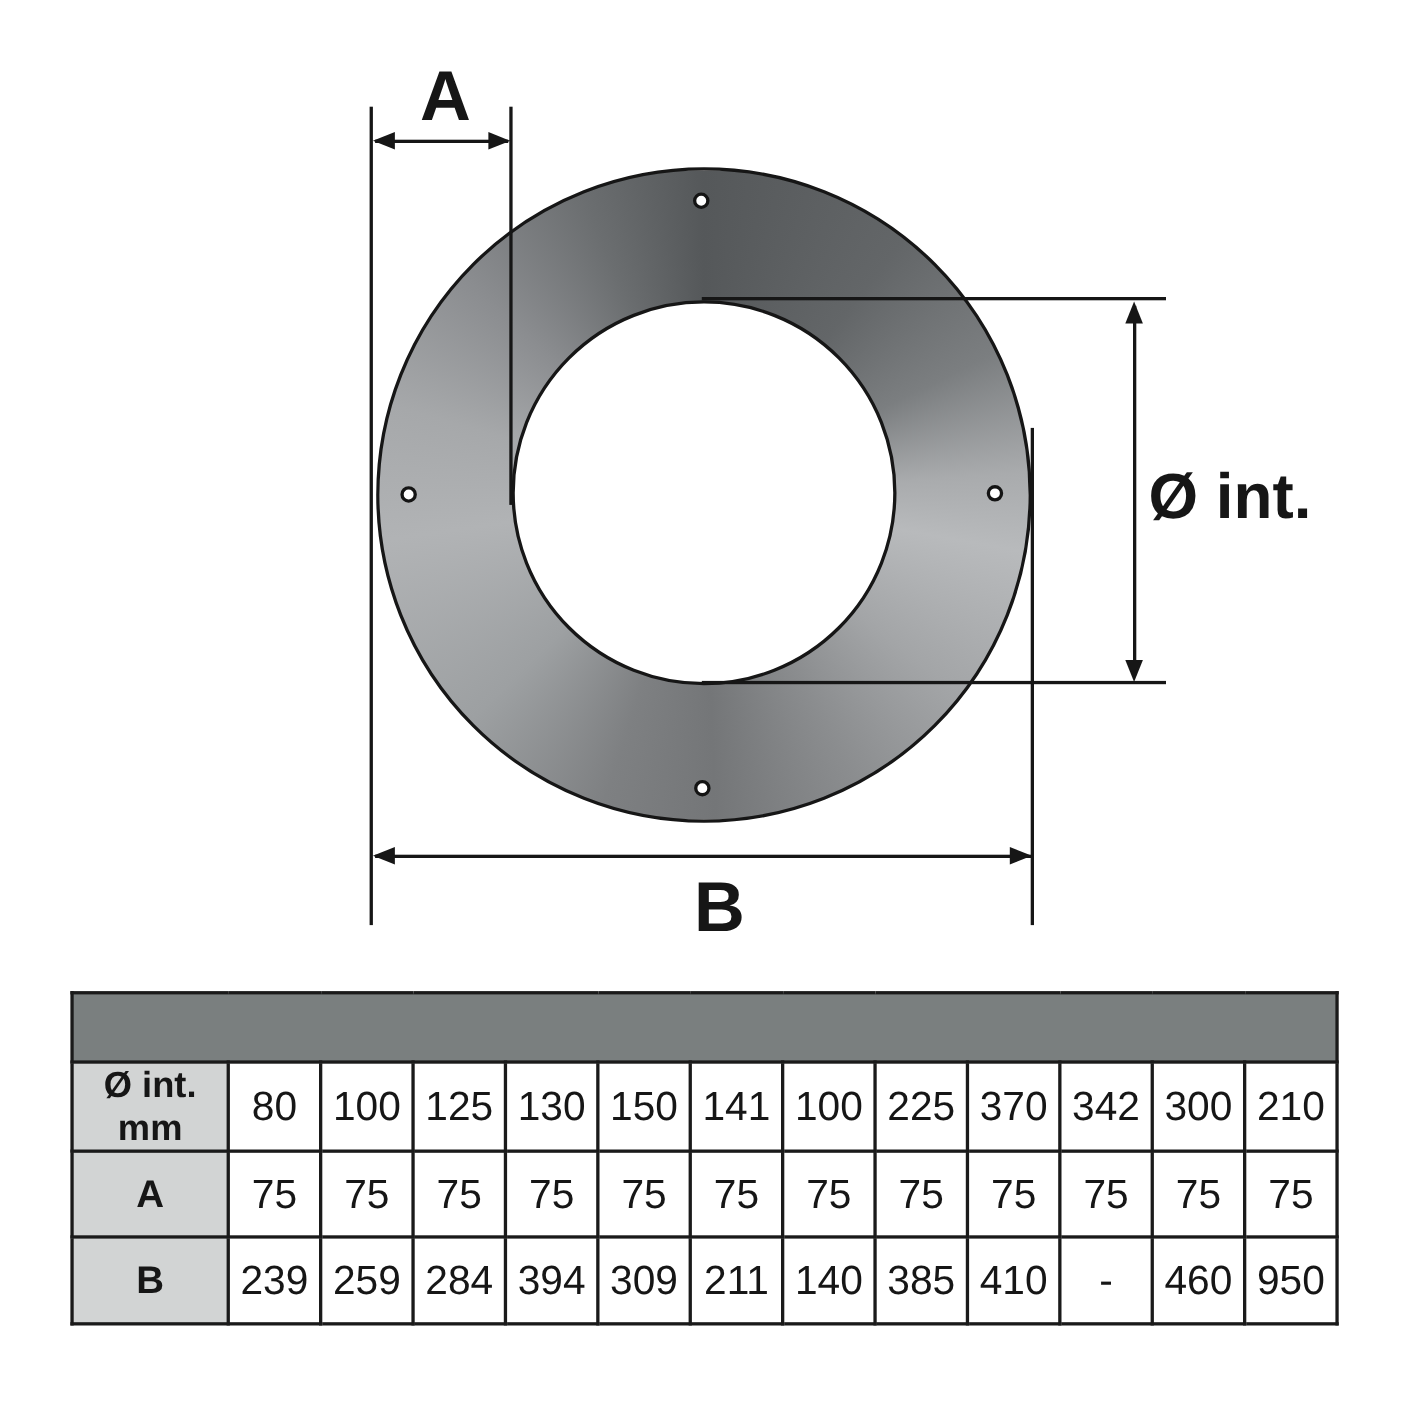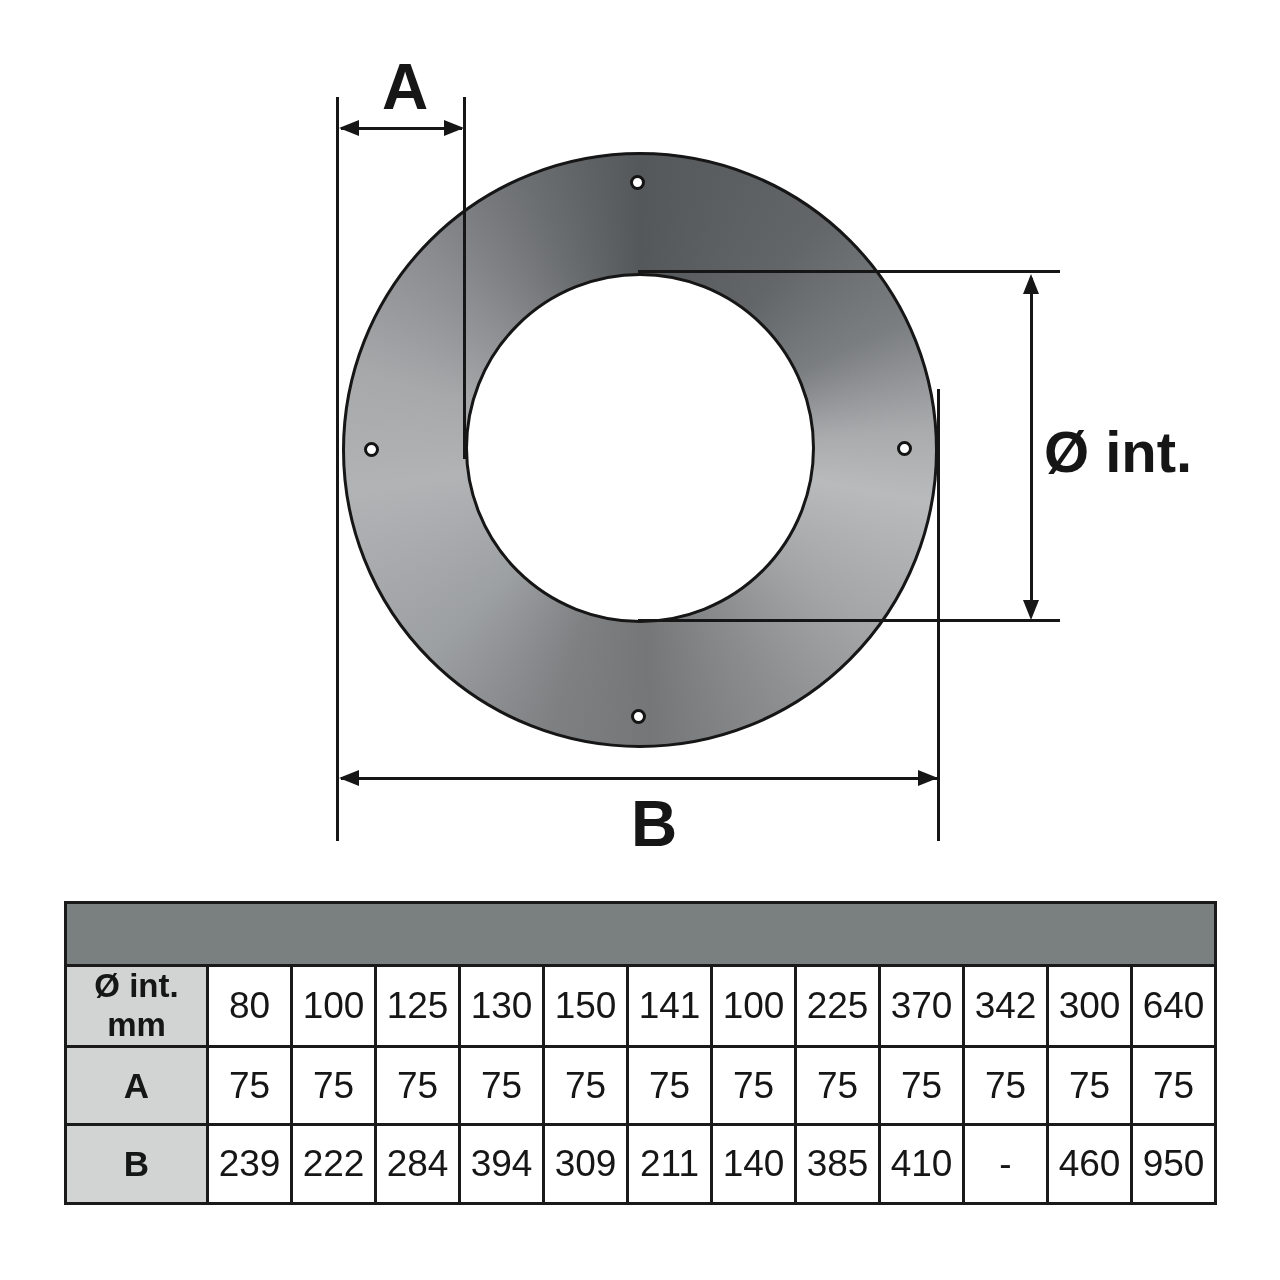--- a/index.html
+++ b/index.html
@@ -117,41 +117,41 @@
           <td>100</td>
           <td>125</td>
           <td>130</td>
           <td>150</td>
           <td>141</td>
           <td>100</td>
           <td>225</td>
           <td>370</td>
           <td>342</td>
           <td>300</td>
-          <td>640</td>
+          <td>210</td>
         </tr>
       <tr class="r-a">
         <td class="lbl">A</td>
       <td>75</td>
           <td>75</td>
           <td>75</td>
           <td>75</td>
           <td>75</td>
           <td>75</td>
           <td>75</td>
           <td>75</td>
           <td>75</td>
           <td>75</td>
           <td>75</td>
           <td>75</td>
         </tr>
       <tr class="r-b">
         <td class="lbl">B</td>
       <td>239</td>
-          <td>222</td>
+          <td>259</td>
           <td>284</td>
           <td>394</td>
           <td>309</td>
           <td>211</td>
           <td>140</td>
           <td>385</td>
           <td>410</td>
           <td>-</td>
           <td>460</td>
           <td>950</td>

